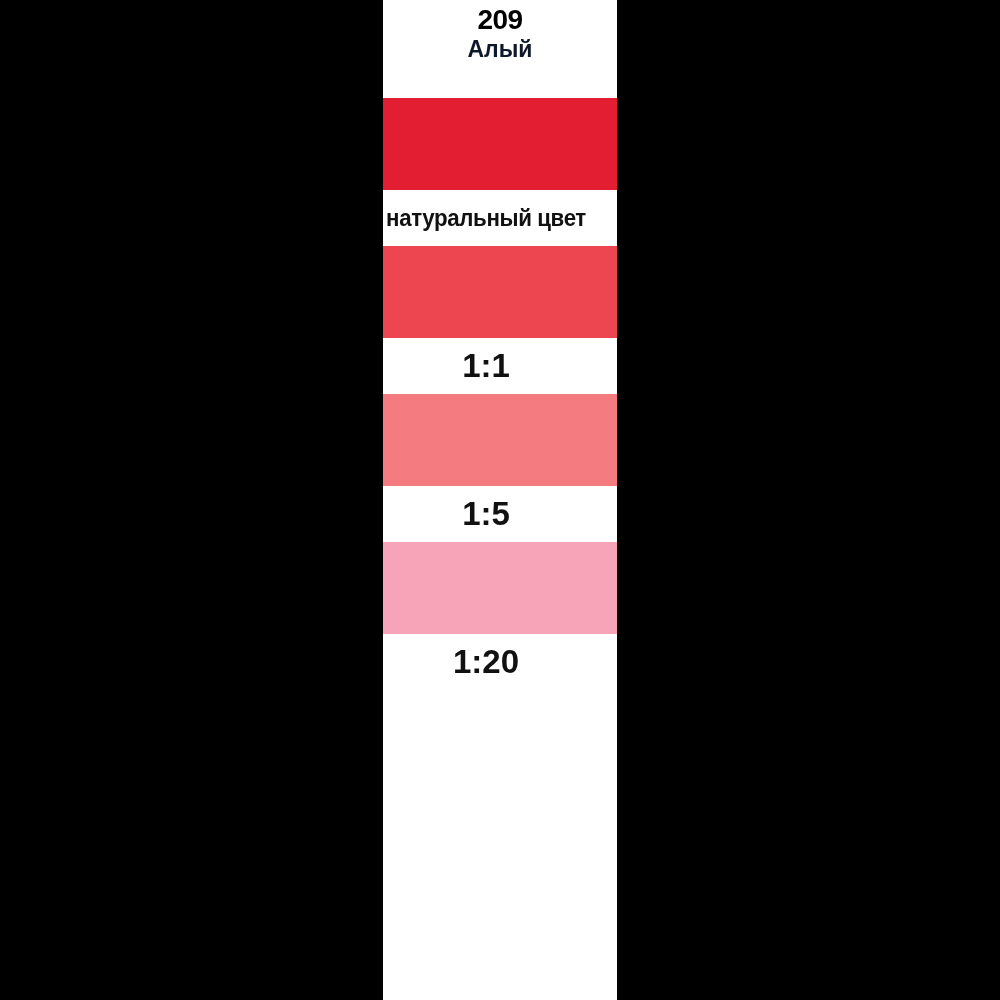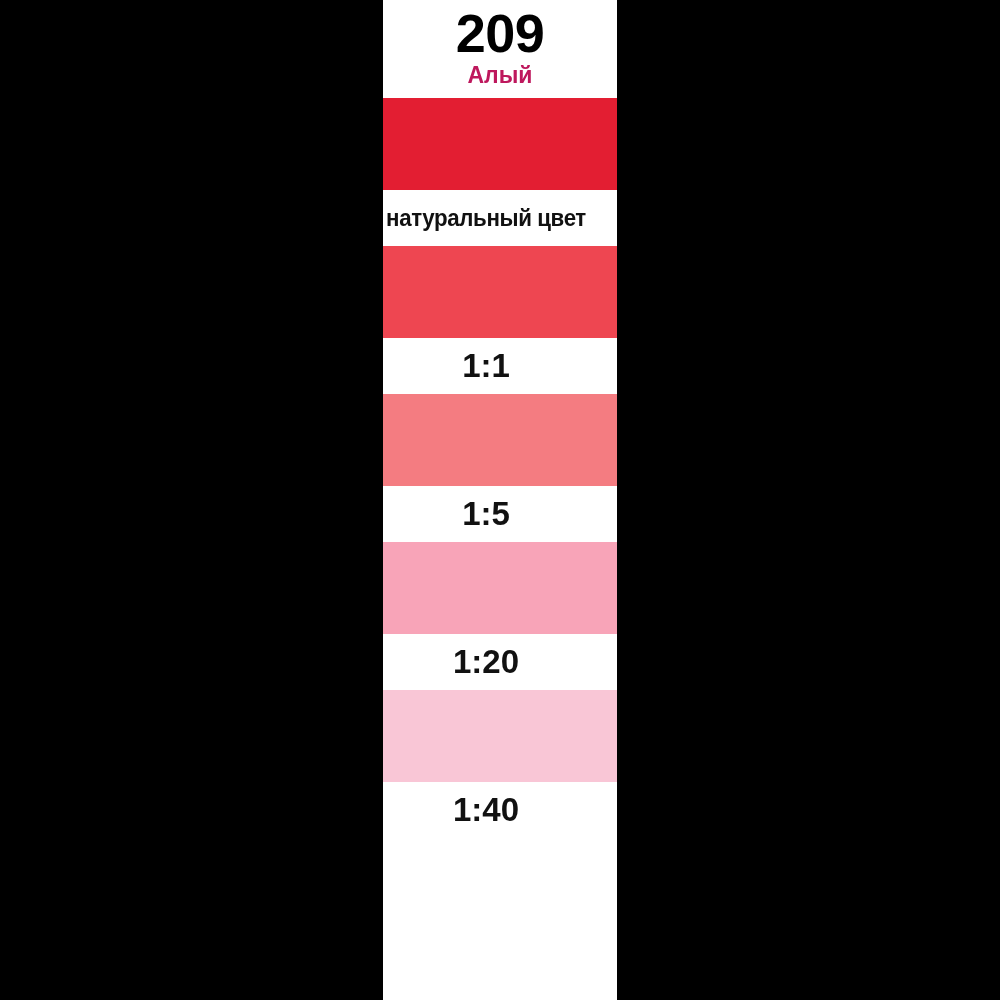--- a/index.html
+++ b/index.html
@@ -29,32 +29,32 @@
   .header {
     height: 98px;
     display: flex;
     flex-direction: column;
     align-items: center;
     justify-content: flex-start;
     padding-top: 6px;
     box-sizing: border-box;
   }
   .code {
-    font-size: 54px;
+    font-size: 28px;
     font-weight: bold;
     line-height: 1.02;
     color: #000000;
     letter-spacing: -0.5px;
     font-stretch: condensed;
   }
   .name {
     font-size: 23px;
     font-weight: bold;
     line-height: 1.15;
-    color: #be185d;
+    color: #0f172a;
     font-stretch: condensed;
     margin-top: 1px;
   }
 
   
   .row {
     width: 206px;
   }
   .swatch {
     width: 234px;
@@ -98,19 +98,15 @@
         <div class="label">1:1</div>
       </div>
       <div class="row">
         <div class="swatch" style="background: rgb(244, 124, 129);"></div>
         <div class="label">1:5</div>
       </div>
       <div class="row">
         <div class="swatch" style="background: rgb(248, 164, 184);"></div>
         <div class="label">1:20</div>
       </div>
-      <div class="row">
-        <div class="swatch" style="background: rgb(249, 198, 214);"></div>
-        <div class="label">1:40</div>
-      </div>
     </div>
 
 </div>
 
 </body></html>

